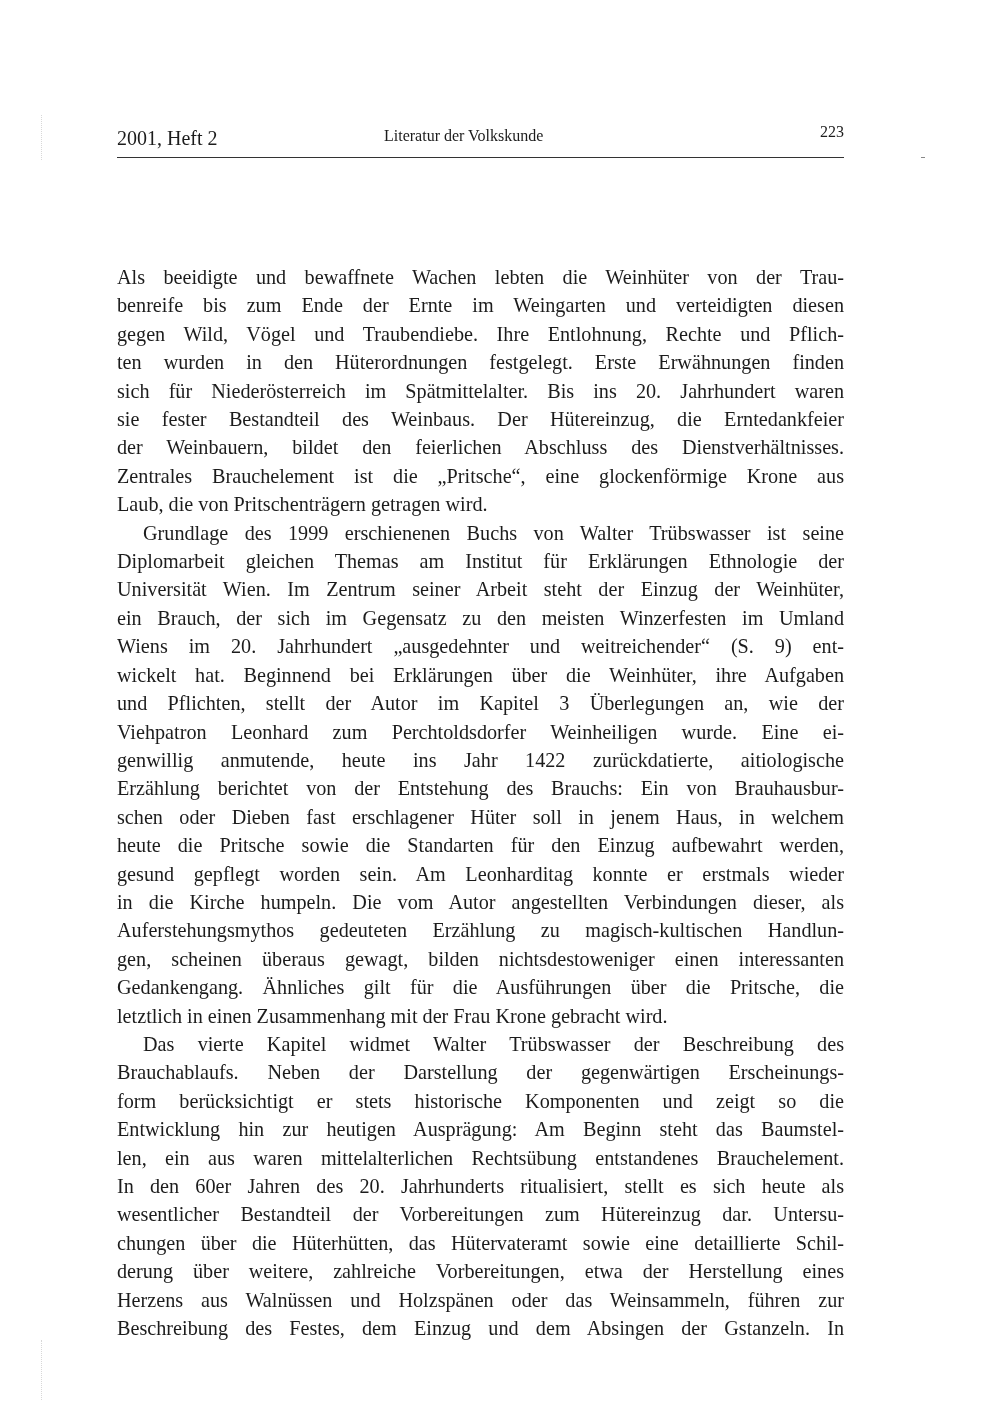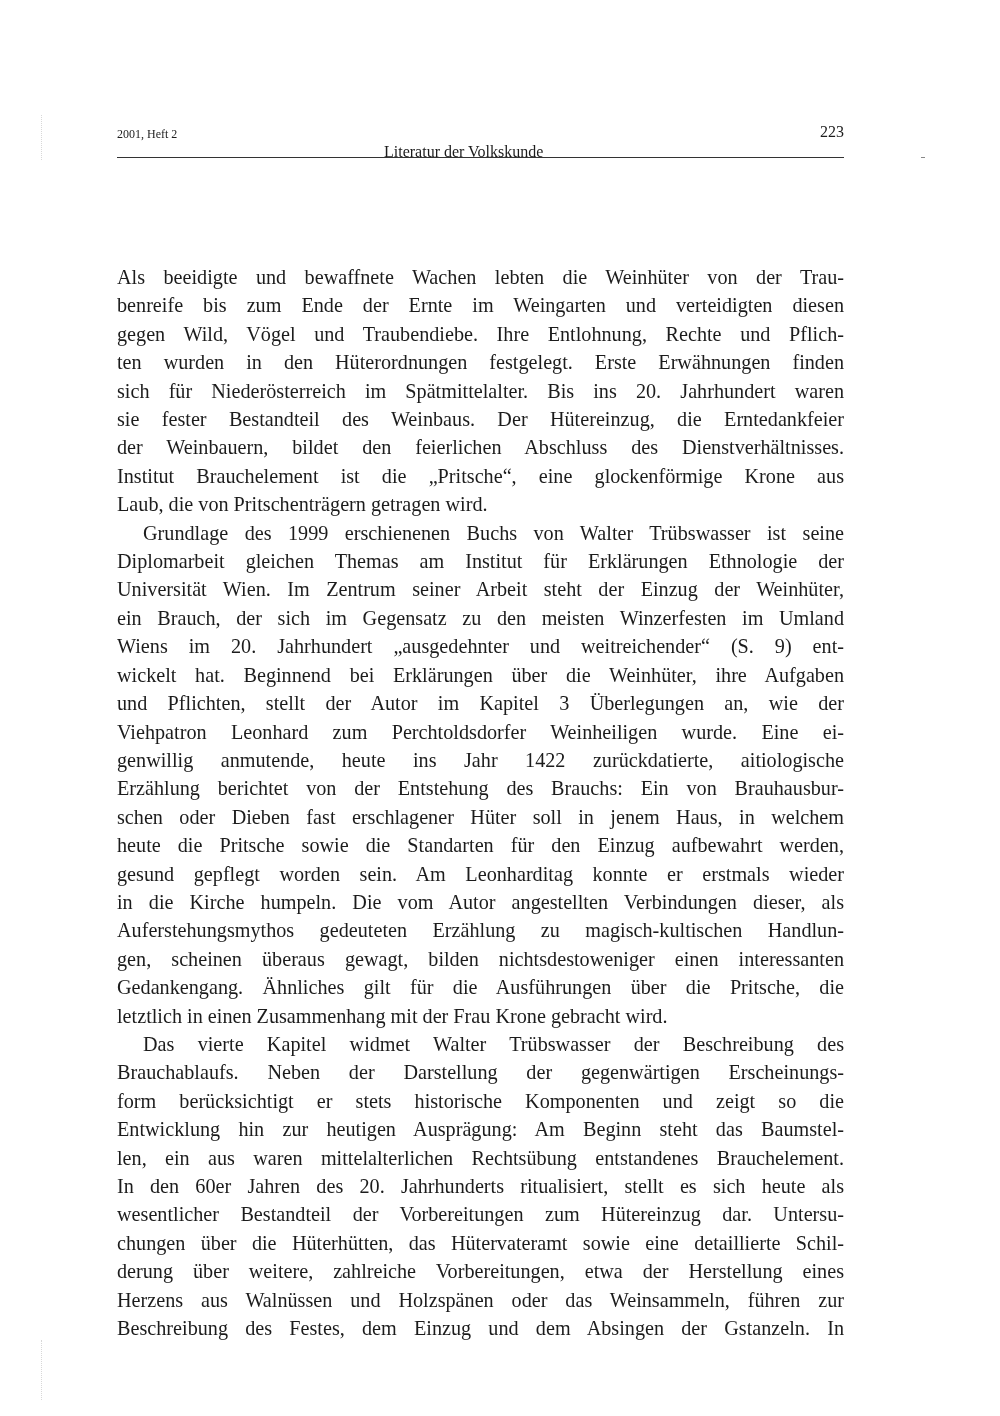--- a/index.html
+++ b/index.html
@@ -31,26 +31,26 @@
       left: 117px;
       top: 125px;
       width: 727px;
       height: 32px;
       border-bottom: 1.5px solid #333;
     }
     .rh-left {
       position: absolute;
       left: 0;
       top: 2px;
-      font-size: 12px;
+      font-size: 20px;
     }
     .rh-center {
       position: absolute;
       left: 267px;
-      top: 18px;
+      top: 2px;
       font-size: 16px;
     }
     .rh-right {
       position: absolute;
       right: 0;
       top: -2px;
       font-size: 16px;
     }
     .header-tick {
       position: absolute;
@@ -113,21 +113,21 @@
 
   <div class="text-block body-text" id="body-text">
       <p>
         <span class="line">Als beeidigte und bewaffnete Wachen lebten die Weinhüter von der Trau-</span>
         <span class="line">benreife bis zum Ende der Ernte im Weingarten und verteidigten diesen</span>
         <span class="line">gegen Wild, Vögel und Traubendiebe. Ihre Entlohnung, Rechte und Pflich-</span>
         <span class="line">ten wurden in den Hüterordnungen festgelegt. Erste Erwähnungen finden</span>
         <span class="line">sich für Niederösterreich im Spätmittelalter. Bis ins 20. Jahrhundert waren</span>
         <span class="line">sie fester Bestandteil des Weinbaus. Der Hütereinzug, die Erntedankfeier</span>
         <span class="line">der Weinbauern, bildet den feierlichen Abschluss des Dienstverhältnisses.</span>
-        <span class="line">Institut Brauchelement ist die „Pritsche“, eine glockenförmige Krone aus</span>
+        <span class="line">Zentrales Brauchelement ist die „Pritsche“, eine glockenförmige Krone aus</span>
         <span class="line last">Laub, die von Pritschenträgern getragen wird.</span>
       </p>
       <p>
         <span class="line first-indent">Grundlage des 1999 erschienenen Buchs von Walter Trübswasser ist seine</span>
         <span class="line">Diplomarbeit gleichen Themas am Institut für Erklärungen Ethnologie der</span>
         <span class="line">Universität Wien. Im Zentrum seiner Arbeit steht der Einzug der Weinhüter,</span>
         <span class="line">ein Brauch, der sich im Gegensatz zu den meisten Winzerfesten im Umland</span>
         <span class="line">Wiens im 20. Jahrhundert „ausgedehnter und weitreichender“ (S. 9) ent-</span>
         <span class="line">wickelt hat. Beginnend bei Erklärungen über die Weinhüter, ihre Aufgaben</span>
         <span class="line">und Pflichten, stellt der Autor im Kapitel 3 Überlegungen an, wie der</span>

